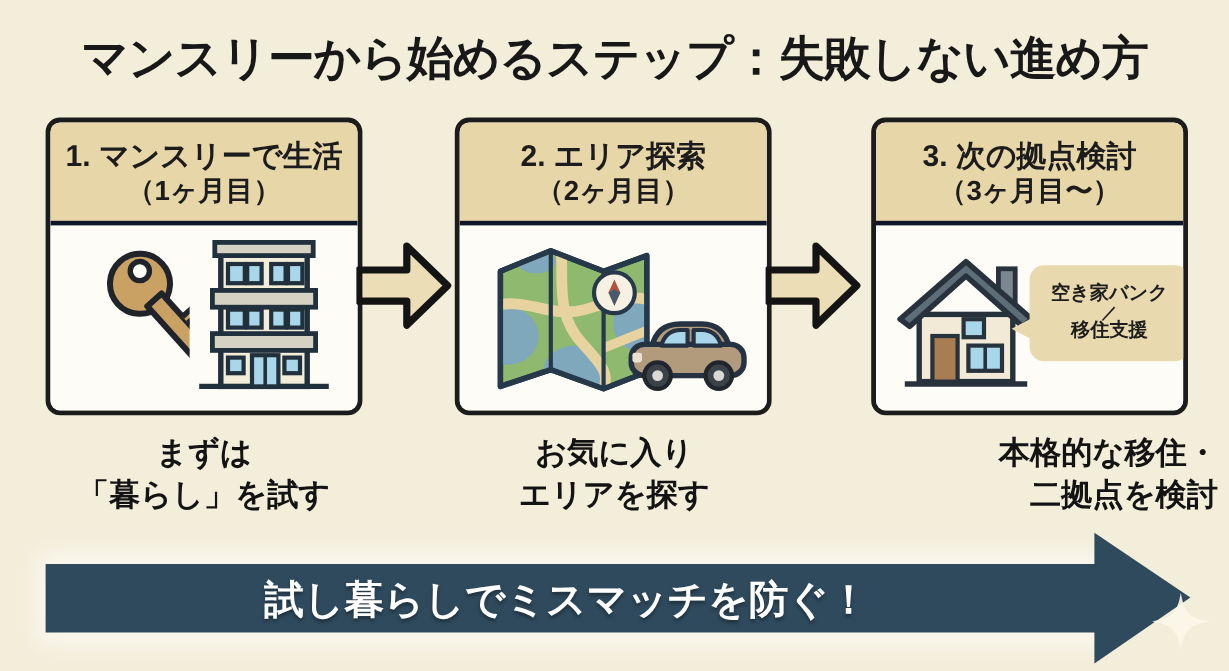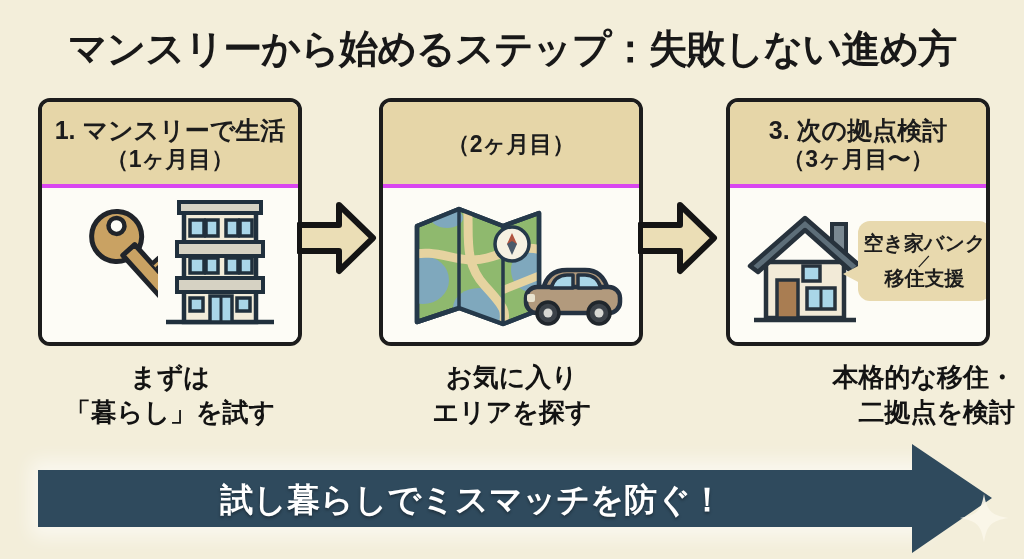--- a/index.html
+++ b/index.html
@@ -34,21 +34,21 @@
     border-radius: 12px;
     overflow: hidden;
   }
   .card-1 { left: 38px; }
   .card-2 { left: 379px; }
   .card-3 { left: 726px; }
 
   .card-header {
     height: 86px;
     background: #e6d6a8;
-    border-bottom: 4px solid #d946ef;
+    border-bottom: 4px solid #0f172a;
     display: flex;
     flex-direction: column;
     align-items: center;
     justify-content: center;
     text-align: left;
     padding-top: 2px;
   }
   .card-header .h-line1 { font-size: 25px; font-weight: 800; line-height: 30px; }
   .card-header .h-line2 { font-size: 23px; font-weight: 800; line-height: 28px; }
 
@@ -97,21 +97,21 @@
   .bubble::before {
     content: "";
     position: absolute;
     left: -15px;
     top: 44px;
     width: 0; height: 0;
     border-top: 9px solid transparent;
     border-bottom: 9px solid transparent;
     border-right: 17px solid #e8d9ae;
   }
-  .bubble .b-line { font-size: 20px; font-weight: 800; color: #1d1d1d; text-align: center; }
+  .bubble .b-line { font-size: 16px; font-weight: 800; color: #1d1d1d; text-align: center; }
   .bubble .b-slash { font-size: 13px; font-weight: 700; color: #1d1d1d; }
 
   .banner-glow {
     position: absolute;
     left: 30px; top: 460px;
     width: 900px; height: 78px;
     background: rgba(255,255,255,0.55);
     filter: blur(9px);
     border-radius: 8px;
   }
@@ -174,20 +174,21 @@
       </svg>
     </div>
   </div>
 
   <svg class="connector connector-1" viewBox="0 0 80 78">
     <polygon points="2,26 42,26 42,6 76,39 42,72 42,52 2,52" fill="#ebdeb6" stroke="#141414" stroke-width="6" stroke-linejoin="round"></polygon>
   </svg>
 
   <div class="card card-2">
     <div class="card-header">
+      <div class="h-line1">2. エリア探索</div>
       <div class="h-line2">（2ヶ月目）</div>
     </div>
     <div class="card-body">
 
       <svg class="icon" style="left:24px; top:12px;" width="136" height="128" viewBox="0 0 136 128">
         <defs>
           <clipPath id="mapClip">
             <polygon points="10,26 52,9 96,26 132,13 132,110 96,124 52,108 10,122"></polygon>
           </clipPath>
         </defs>

